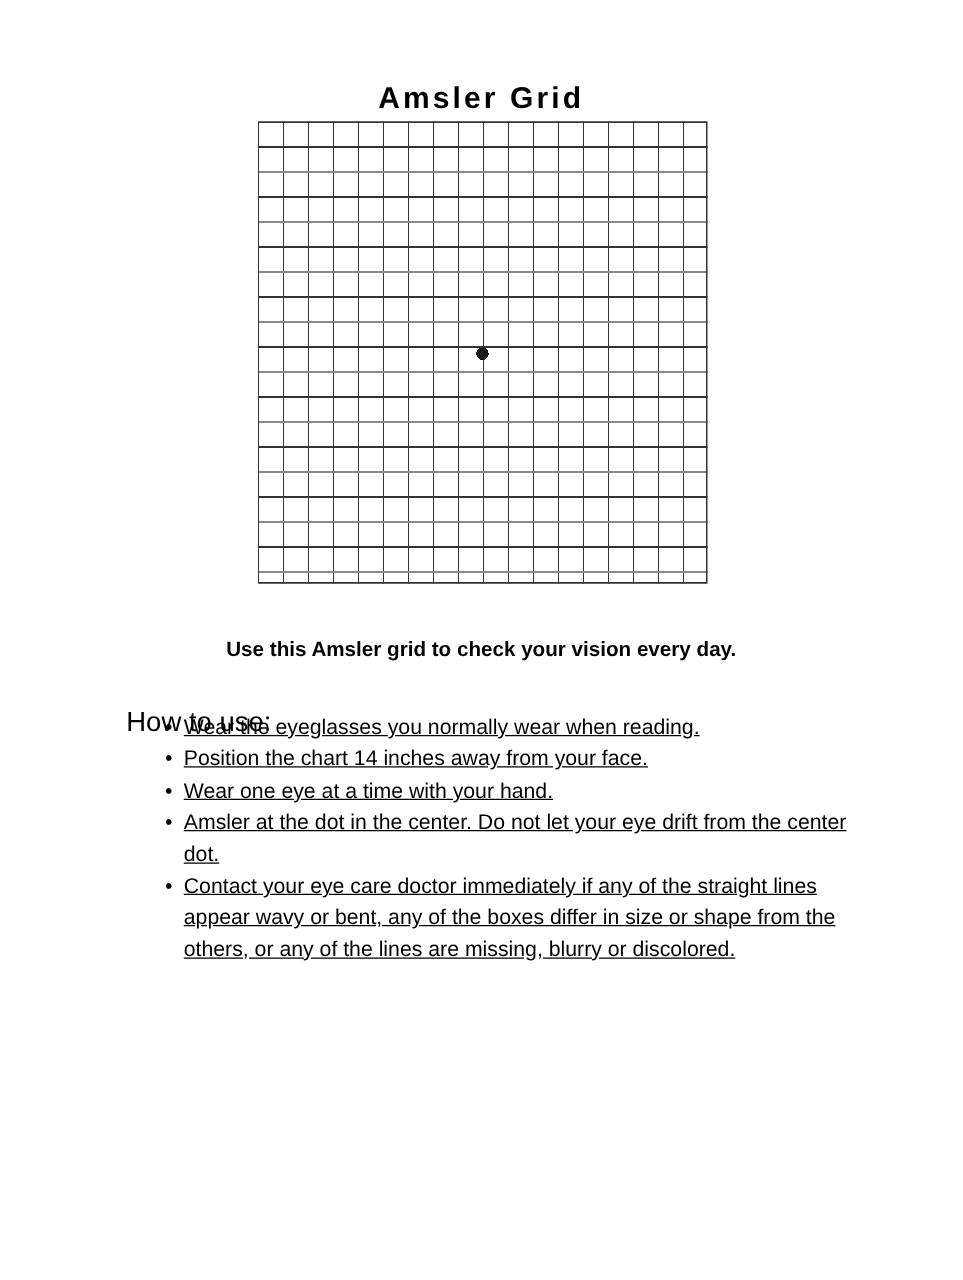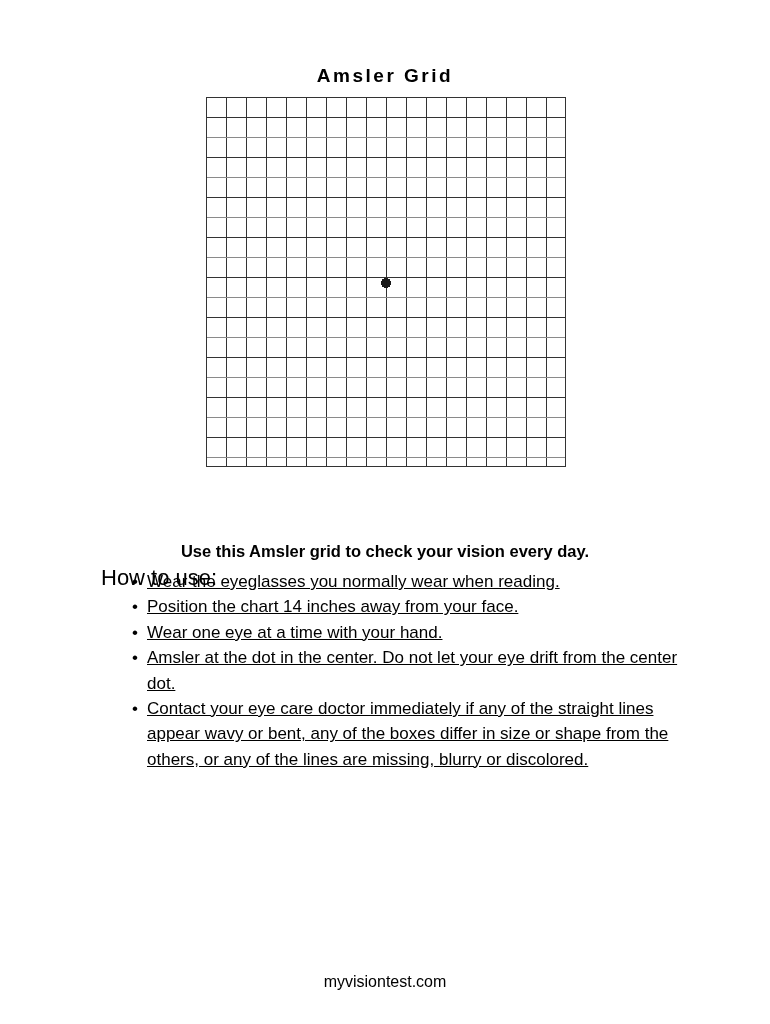--- a/index.html
+++ b/index.html
@@ -24,21 +24,21 @@
     background: #ffffff;
   }
 
   
   .title {
     position: absolute;
     top: 46px;
     left: 0;
     width: 770px;
     text-align: center;
-    font-size: 19px;
+    font-size: 24px;
     font-weight: bold;
     letter-spacing: 2.5px;
     line-height: 34px;
     color: #000;
   }
 
   
   .grid-wrap {
     position: absolute;
     left: 206px;
@@ -48,21 +48,21 @@
   }
   .grid-svg {
     display: block;
     width: 360px;
     height: 370px;
   }
 
   
   .lead {
     position: absolute;
-    top: 523px;
+    top: 492px;
     left: 0;
     width: 770px;
     text-align: center;
     font-size: 16.5px;
     font-weight: bold;
     line-height: 22px;
   }
 
   .howto-label {
     position: absolute;
@@ -206,15 +206,14 @@
         <span class="bullet-text">Amsler at the dot in the center. Do not let your eye drift from the center dot.</span>
       </li>
       <li>
         <span class="bullet-dot">•</span>
         <span class="bullet-text">Contact your eye care doctor immediately if any of the straight lines appear wavy or bent, any of the boxes differ in size or shape from the others, or any of the lines are missing, blurry or discolored.</span>
       </li>
     </ul>
 
 
 
-  <p class="footer">myvisiontest.com</p>
 
 </div>
 
 </body></html>

